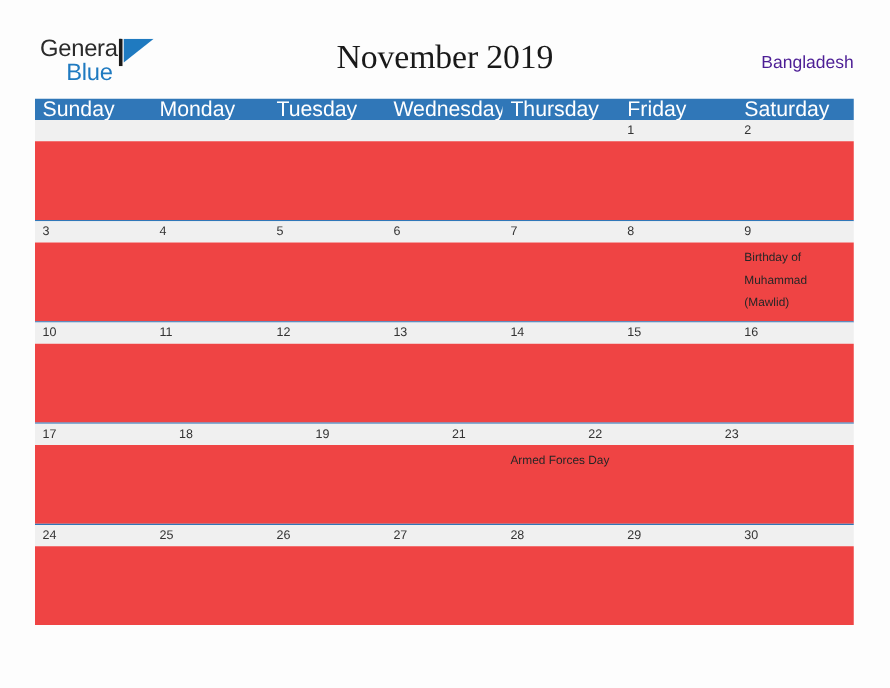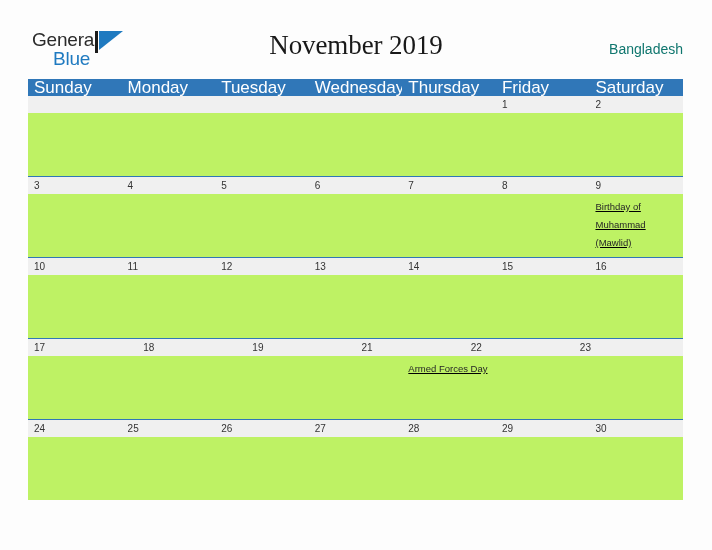--- a/index.html
+++ b/index.html
@@ -81,21 +81,21 @@
     color: #191919;
     letter-spacing: -0.1px;
     font-family: Liberation Serif, serif;
   }
 
   .country {
     position: absolute;
     right: 29px;
     top: 41px;
     font-size: 14px;
-    color: #0f766e;
+    color: #4c1d95;
     font-family: "Liberation Sans", sans-serif;
   }
 
   
   .calendar {
     position: absolute;
     left: 28px;
     top: 79px;
     width: 655px;
   }
@@ -141,22 +141,21 @@
     line-height: 17px;
     color: #333333;
     padding-left: 6px;
     box-sizing: border-box;
     font-family: "Liberation Sans", sans-serif;
   }
   .week-body {
     display: flex;
     width: 655px;
     height: 63px;
-    background: #bef264;
-    text-decoration: underline;
+    background: #ef4444;
   }
   .event-cell {
     flex: 1 1 0;
     min-width: 0;
     padding: 2px 0 0 6px;
     box-sizing: border-box;
     position: relative;
   }
   .event-text {
     font-size: 9.5px;

